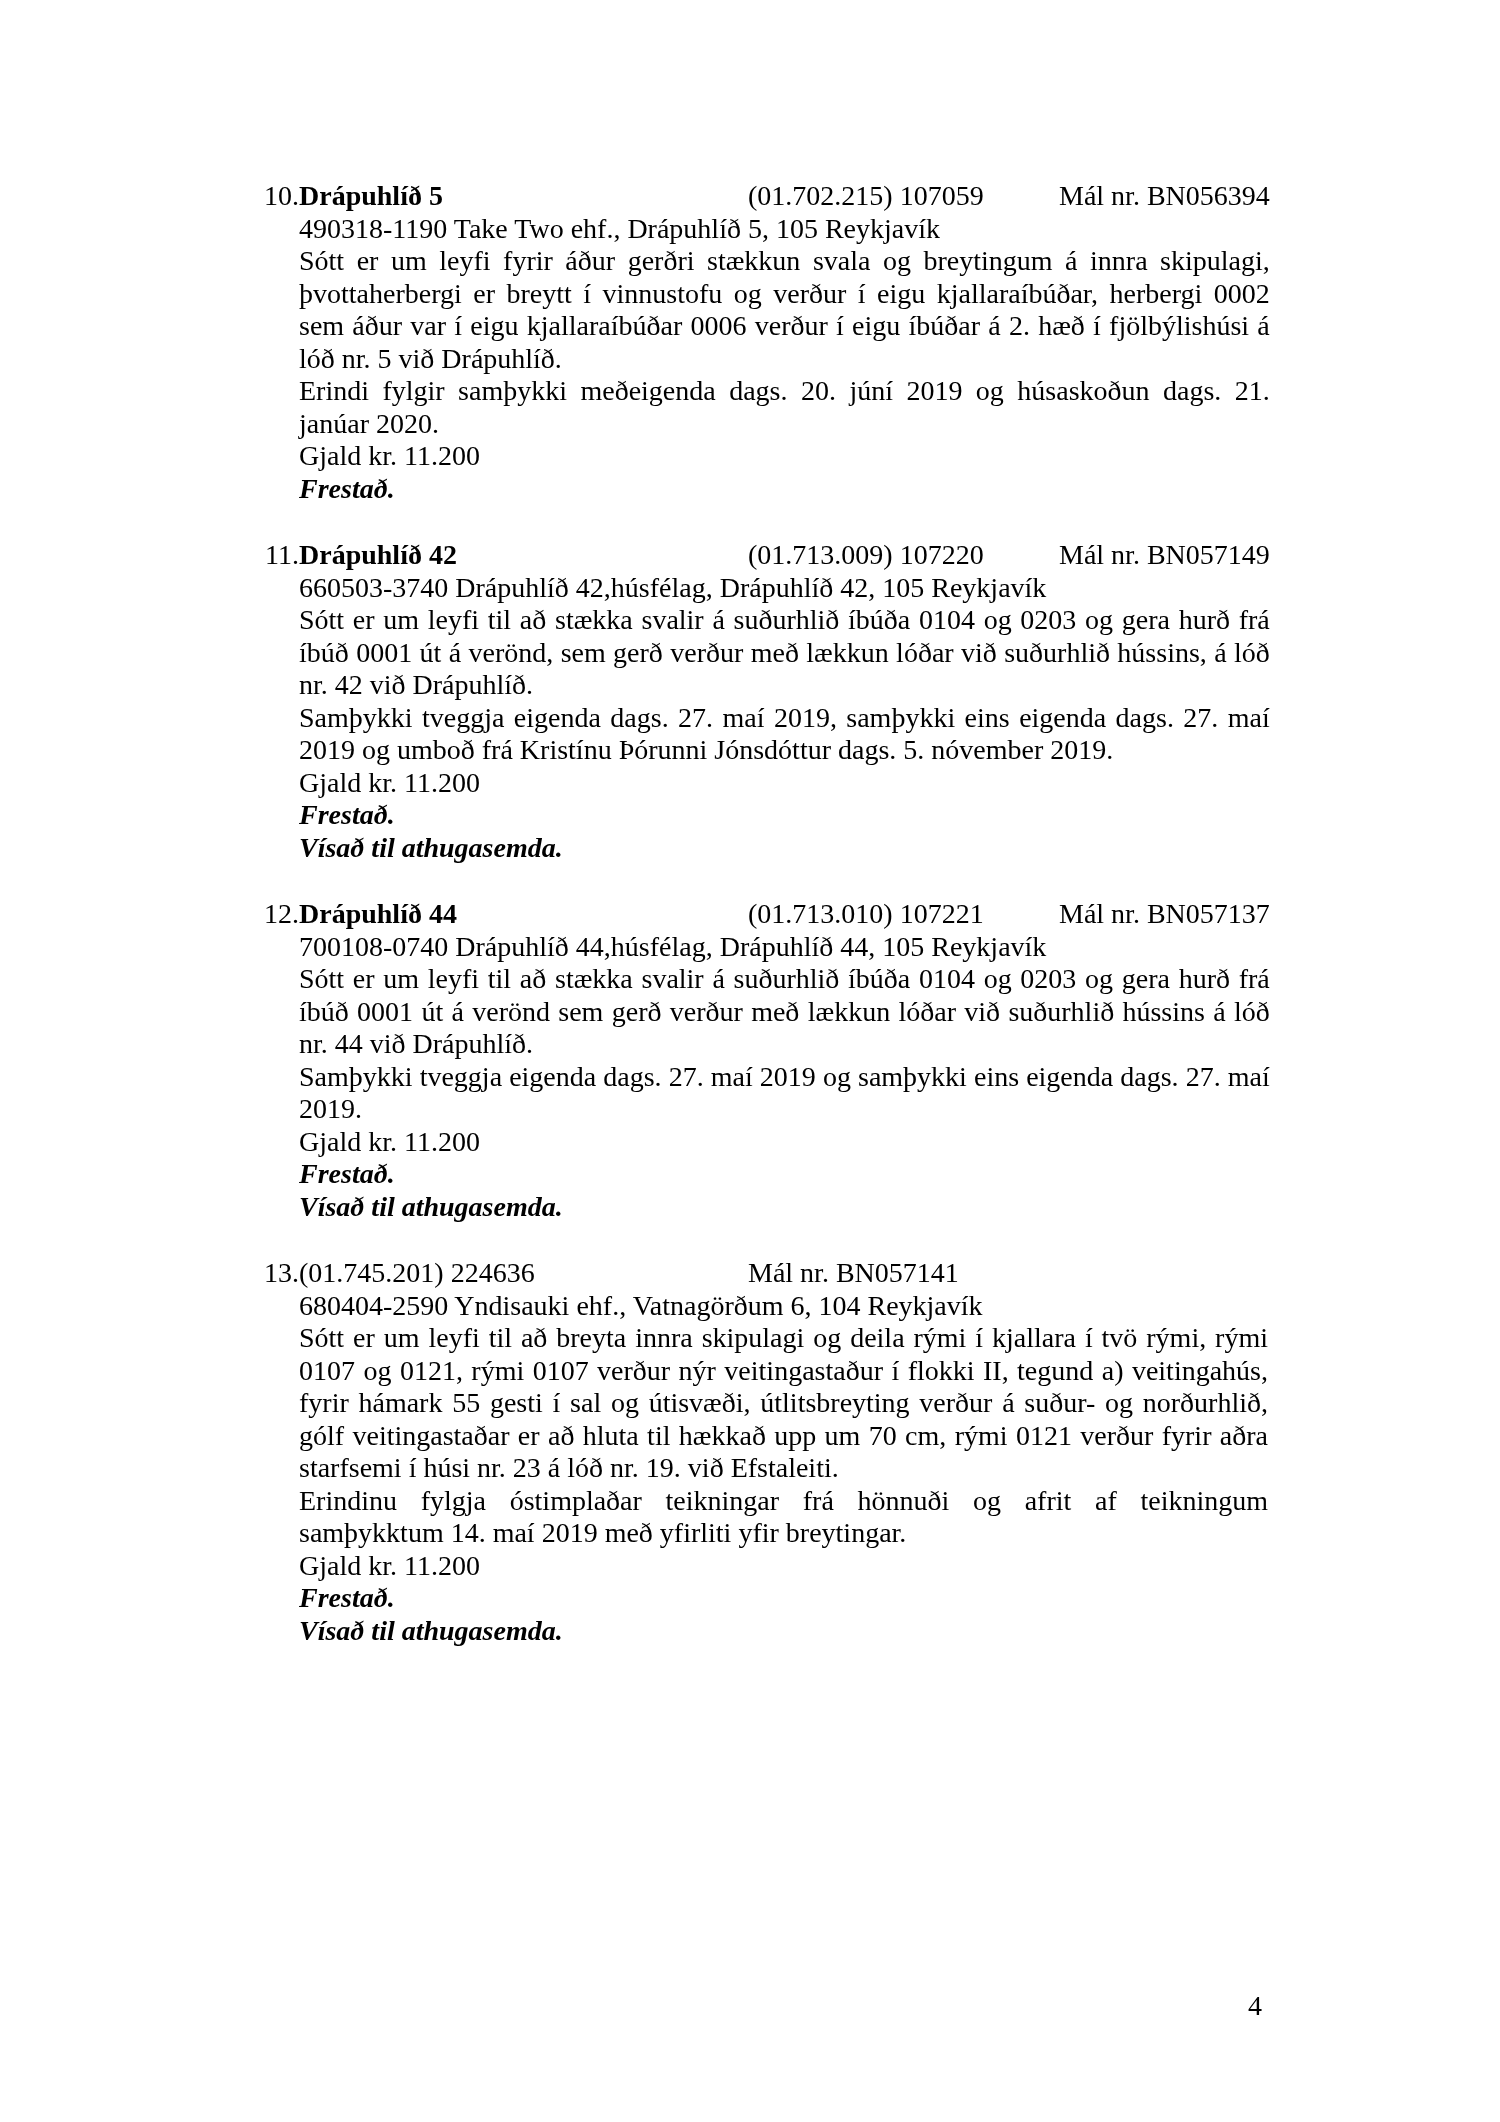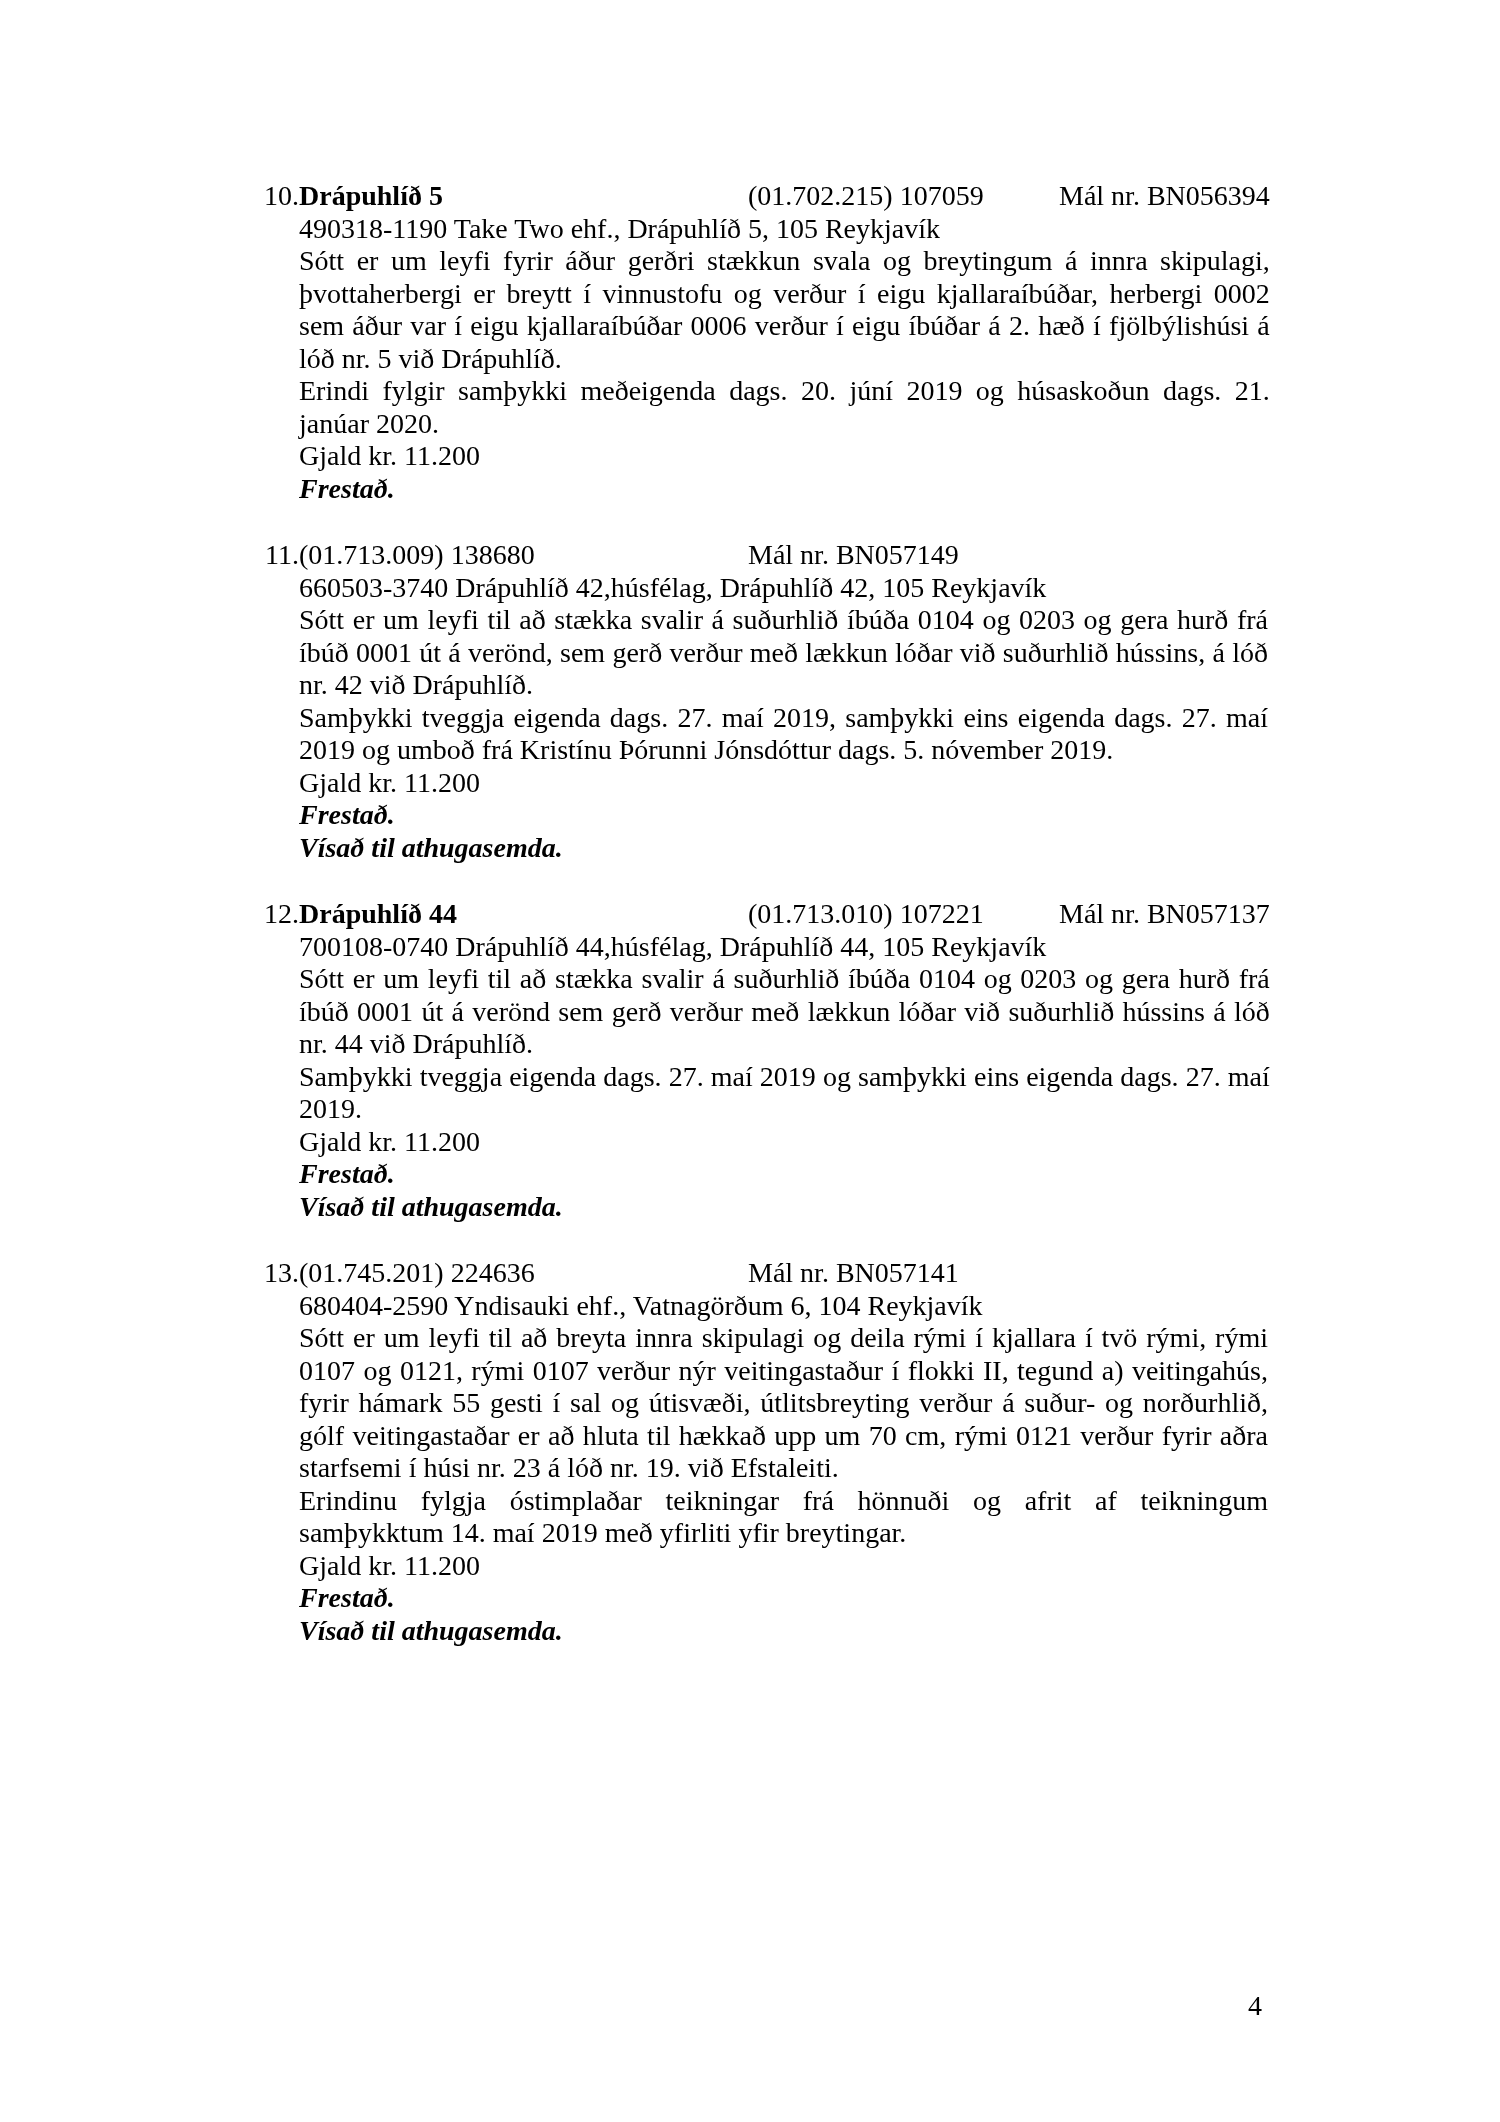--- a/index.html
+++ b/index.html
@@ -76,21 +76,22 @@
       <div class="item-decisions">
           <div class="decision">Frestað.</div>
         </div>
     </div>
   </section>
 
   <section class="item">
     <div class="item-index">11.</div>
     <div class="item-body">
       <div class="item-header">
-        <span class="item-permit">(01.713.009) 138680</span>
+        <span class="item-title">Drápuhlíð 42</span>
+        <span class="item-permit">(01.713.009) 107220</span>
         <span class="item-case">Mál nr. BN057149</span>
       </div>
       <div class="item-address">660503-3740 Drápuhlíð 42,húsfélag, Drápuhlíð 42, 105 Reykjavík</div>
       <div class="item-paragraphs">
           <div class="para">Sótt er um leyfi til að stækka svalir á suðurhlið íbúða 0104 og 0203 og gera hurð frá íbúð 0001 út á verönd, sem gerð verður með lækkun lóðar við suðurhlið hússins, á lóð nr. 42 við Drápuhlíð.</div>
           <div class="para">Samþykki tveggja eigenda dags. 27. maí 2019, samþykki eins eigenda dags. 27. maí 2019 og umboð frá Kristínu Þórunni Jónsdóttur dags. 5. nóvember 2019.</div>
         </div>
       <div class="item-fee">Gjald kr. 11.200</div>
       <div class="item-decisions">
           <div class="decision">Frestað.</div>

